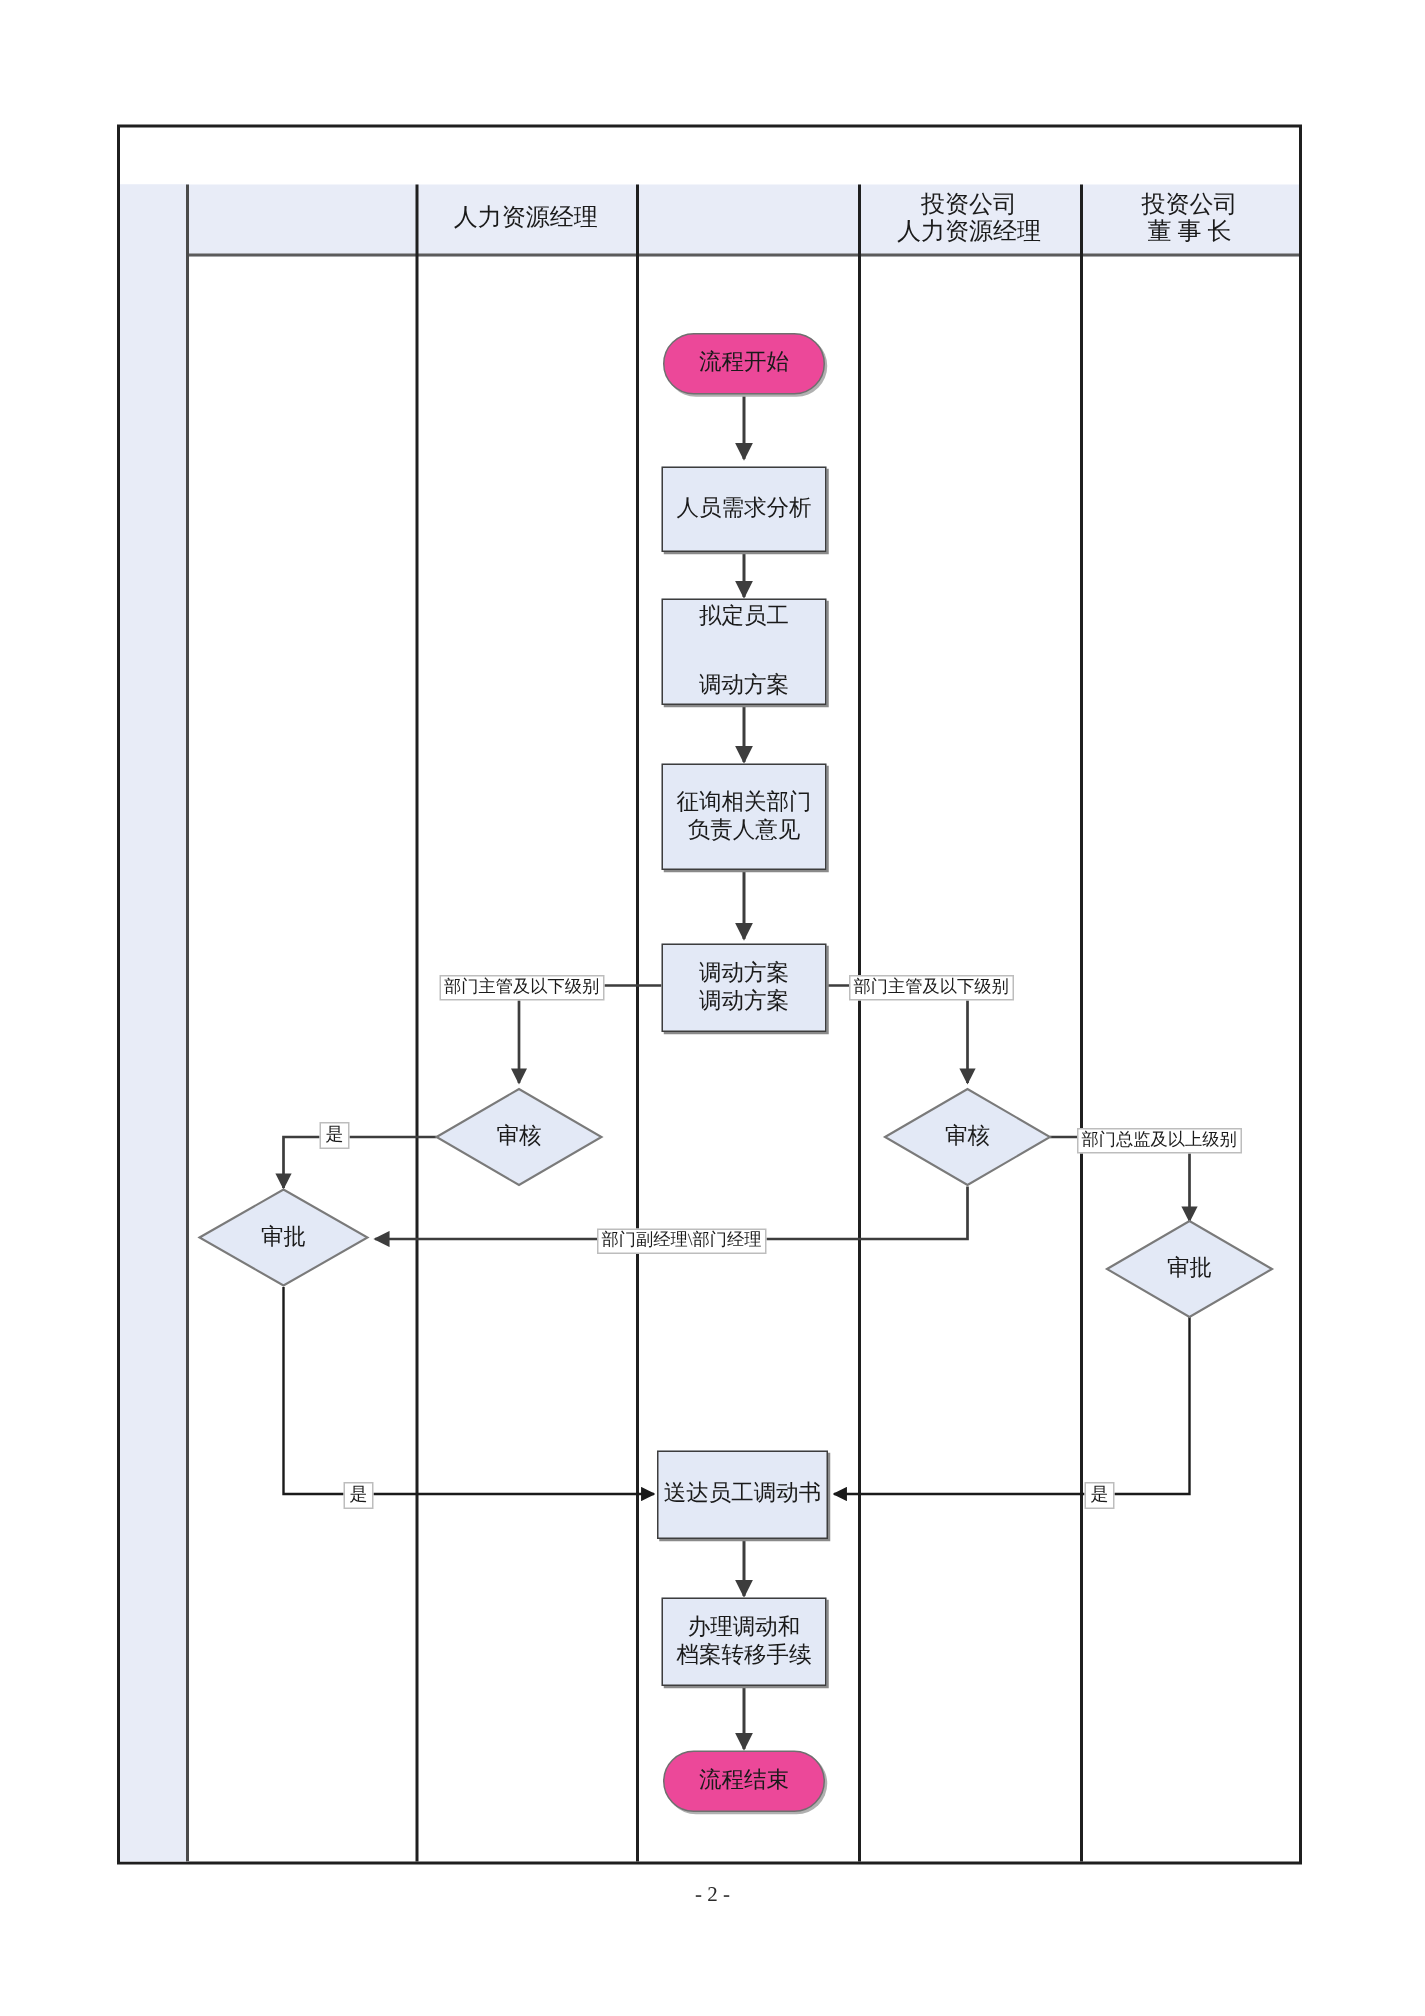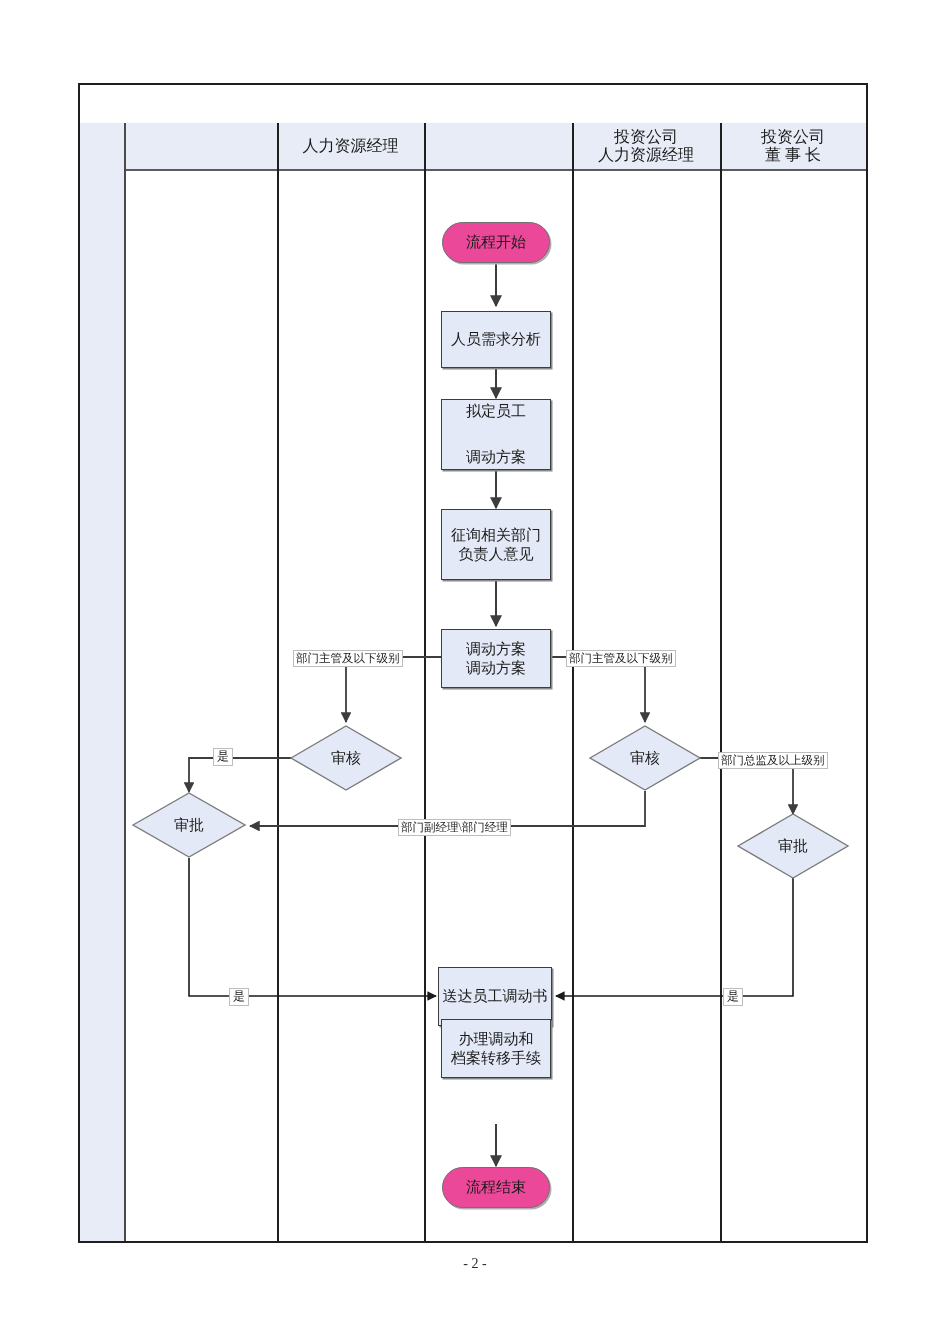--- a/index.html
+++ b/index.html
@@ -286,21 +286,21 @@
 
 <div class="node decision-label" style="left:753px;top:830px;width:80px;height:32px;">
   <span>审批</span>
 </div>
 
 <div class="node process" style="left:438px;top:967px;width:114px;height:59px;flex-direction:row;">
   <span>送达</span>
   <span>员工调动书</span>
 </div>
 
-<div class="node process" style="left:441px;top:1019px;width:110px;height:59px;flex-direction:column;">
+<div class="node process" style="left:441px;top:1065px;width:110px;height:59px;flex-direction:column;">
   <span>办理调动和</span>
   <span>档案转移手续</span>
 </div>
 
 <div class="node terminator" style="left:442px;top:1167px;width:108px;height:41px;">
   <span>流程结束</span>
 </div>
 
 <div class="edge-label" style="left:293px;top:650px;">部门主管及以下级别</div>
 

